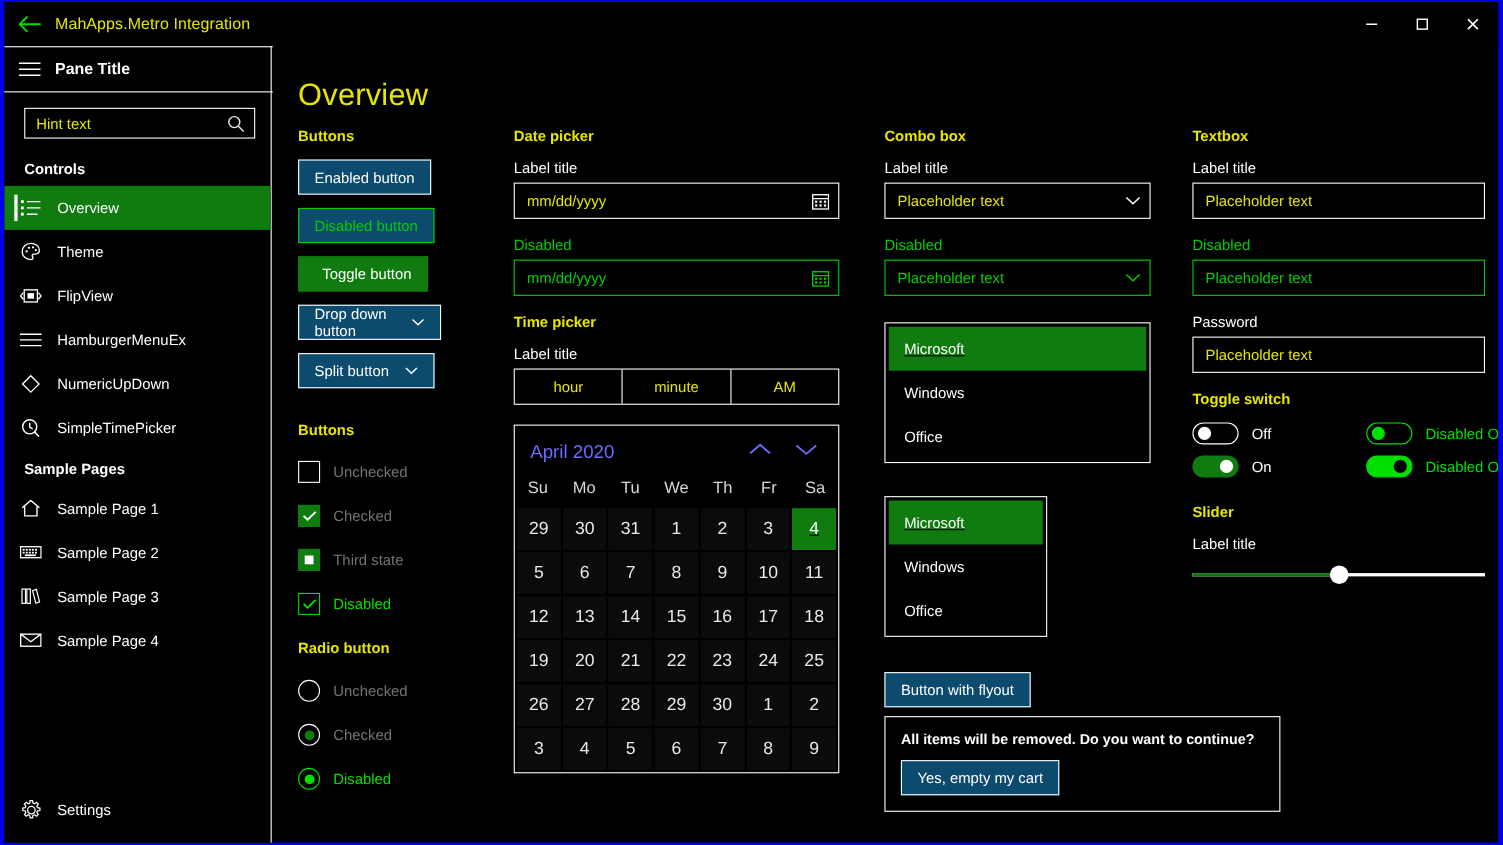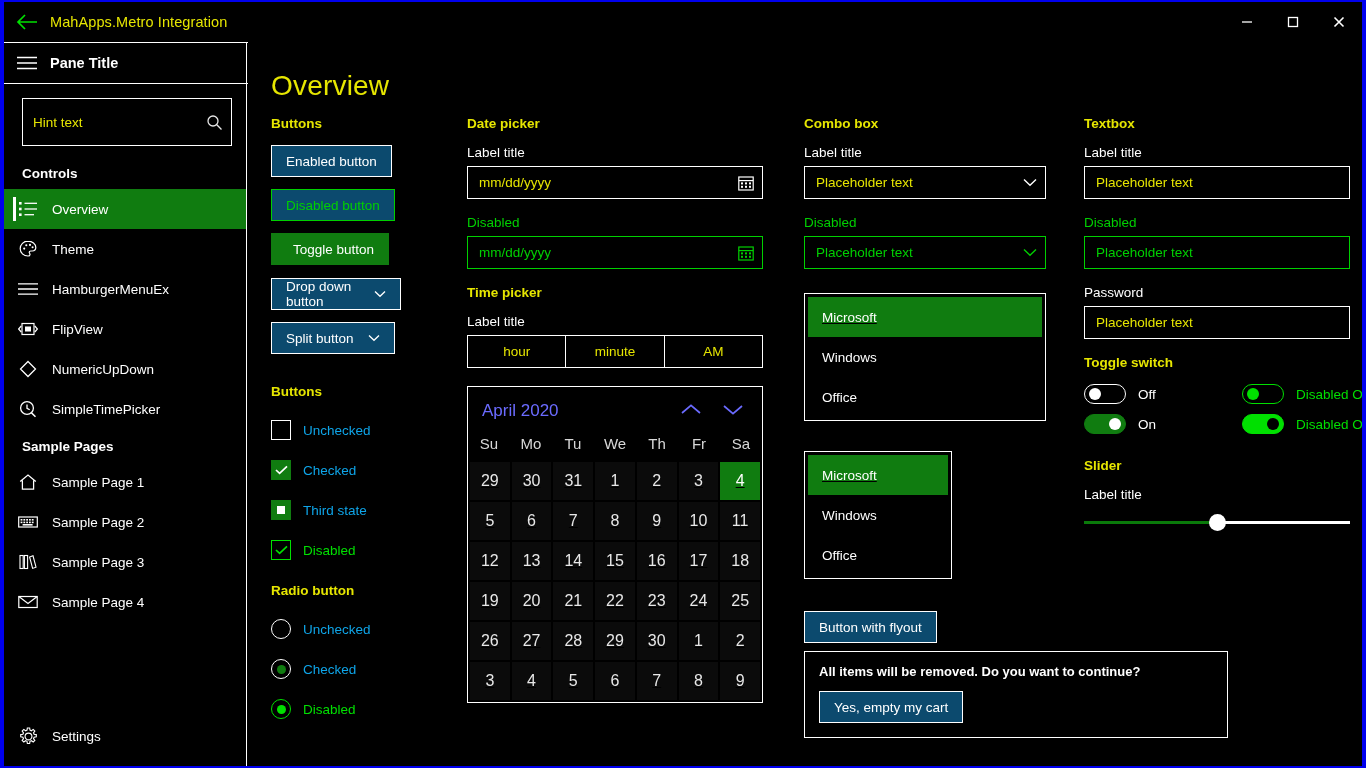--- a/index.html
+++ b/index.html
@@ -53,21 +53,21 @@
   .pane-head {
     height: 42px; flex: 0 0 42px;
     display: flex; align-items: center;
     border-top: 1.5px solid #fff; border-bottom: 1.5px solid #fff;
     margin-right: -1.5px;
   }
   .hamburger { width: 46px; display:flex; align-items:center; justify-content:center; }
   .pane-title { color: #fff; font-size: 14.5px; font-weight: 700; }
   .search-wrap { padding: 14px 14px 10px 18px; }
   .search-box {
-    height: 48px; border: 1.5px solid #fff; background: #000;
+    height: 28px; border: 1.5px solid #fff; background: #000;
     display: flex; align-items: center; padding: 0 8px 0 10px;
   }
   .search-box .hint { flex:1; color:#e6e600; font-size:13.5px; }
   .grp-title {
     color: #fff; font-weight: 700; font-size: 13.5px;
     padding: 10px 0 8px 18px;
   }
   .nav-item {
     height: 40px; display: flex; align-items: center;
     position: relative; color: #fff; font-size: 13.5px;
@@ -123,21 +123,21 @@
   .cb.third::after { content:""; width:8px; height:8px; background:#fff; display:block; }
   .cb.dis { background:#000; border-color:#00e000; }
   .rb {
     width: 20px; height: 20px; border: 1.5px solid #fff; border-radius: 50%;
     margin-right: 12px; flex: 0 0 20px;
     display: flex; align-items: center; justify-content: center;
   }
   .rb.checked::after { content:""; width:9px; height:9px; border-radius:50%; background:#107C10; }
   .rb.dis { border-color:#00e000; }
   .rb.dis::after { content:""; width:9px; height:9px; border-radius:50%; background:#00e000; }
-  .row .txt { color:#0ea5e9; font-size:13.5px; }
+  .row .txt { color:#737373; font-size:13.5px; }
   .row .txt.dis { color:#00e000; }
   
   .inp {
     height: 33px; border: 1.5px solid #fff; background:#000;
     display:flex; align-items:center; padding: 0 8px 0 11px;
     margin-bottom: 16px;
   }
   .inp .val { flex:1; color:#e6e600; font-size:13.5px; }
   .inp.dis { border-color:#00d000; }
   .inp.dis .val { color:#00d000; }
@@ -277,35 +277,35 @@
               <circle cx="11" cy="4.9" r="1.05" fill="#fff"></circle>
               <circle cx="13.6" cy="7.3" r="1.05" fill="#fff"></circle>
           </svg>
         </div>
         <span>Theme</span>
       </div>
 
       <div class="nav-item">
         <div class="ico">
           <svg width="20" height="14" viewBox="0 0 20 14">
-              <path d="M0 1.8 H20 M0 7 H20 M0 12.2 H20" stroke="#fff" stroke-width="1.3"></path>
-            </svg>
-        </div>
-        <span>HamburgerMenuEx</span>
-      </div>
-
-      <div class="nav-item">
-        <div class="ico">
-          <svg width="20" height="14" viewBox="0 0 20 14">
             <rect x="4" y="1.5" width="12" height="11" stroke="#fff" stroke-width="1.2" fill="none"></rect>
             <rect x="7" y="4.5" width="6" height="5" fill="#fff"></rect>
             <path d="M3.2 4 L0.6 7 L3.2 10 M16.8 4 L19.4 7 L16.8 10" stroke="#fff" stroke-width="1.2" fill="none"></path>
           </svg>
         </div>
         <span>FlipView</span>
+      </div>
+
+      <div class="nav-item">
+        <div class="ico">
+          <svg width="20" height="14" viewBox="0 0 20 14">
+              <path d="M0 1.8 H20 M0 7 H20 M0 12.2 H20" stroke="#fff" stroke-width="1.3"></path>
+            </svg>
+        </div>
+        <span>HamburgerMenuEx</span>
       </div>
 
       <div class="nav-item">
         <div class="ico">
           <svg width="18" height="18" viewBox="0 0 18 18">
               <path d="M9 1.5 L16.5 9 L9 16.5 L1.5 9 Z" stroke="#fff" stroke-width="1.25" fill="none"></path>
             </svg>
         </div>
         <span>NumericUpDown</span>
       </div>
@@ -612,21 +612,21 @@
           </div>
 
           <div class="listbox" style="width:148px;margin-top:30px;">
             <div class="li sel">Microsoft</div>
             <div class="li">Windows</div>
             <div class="li">Office</div>
           </div>
 
           <div class="btn" style="margin-top:32px;margin-bottom:8px;">Button with flyout</div>
 
-          <div class="flyout" style="width:424px;">
+          <div class="flyout" style="width:360px;">
             <div class="msg">All items will be removed. Do you want to continue?</div>
             <div class="btn" style="margin-bottom:0;">Yes, empty my cart</div>
           </div>
         </div>
 
         <div class="col col-text">
           <div class="sec-head">Textbox</div>
 
           <div class="lbl">Label title</div>
           <div class="inp" style="width:266px;">

